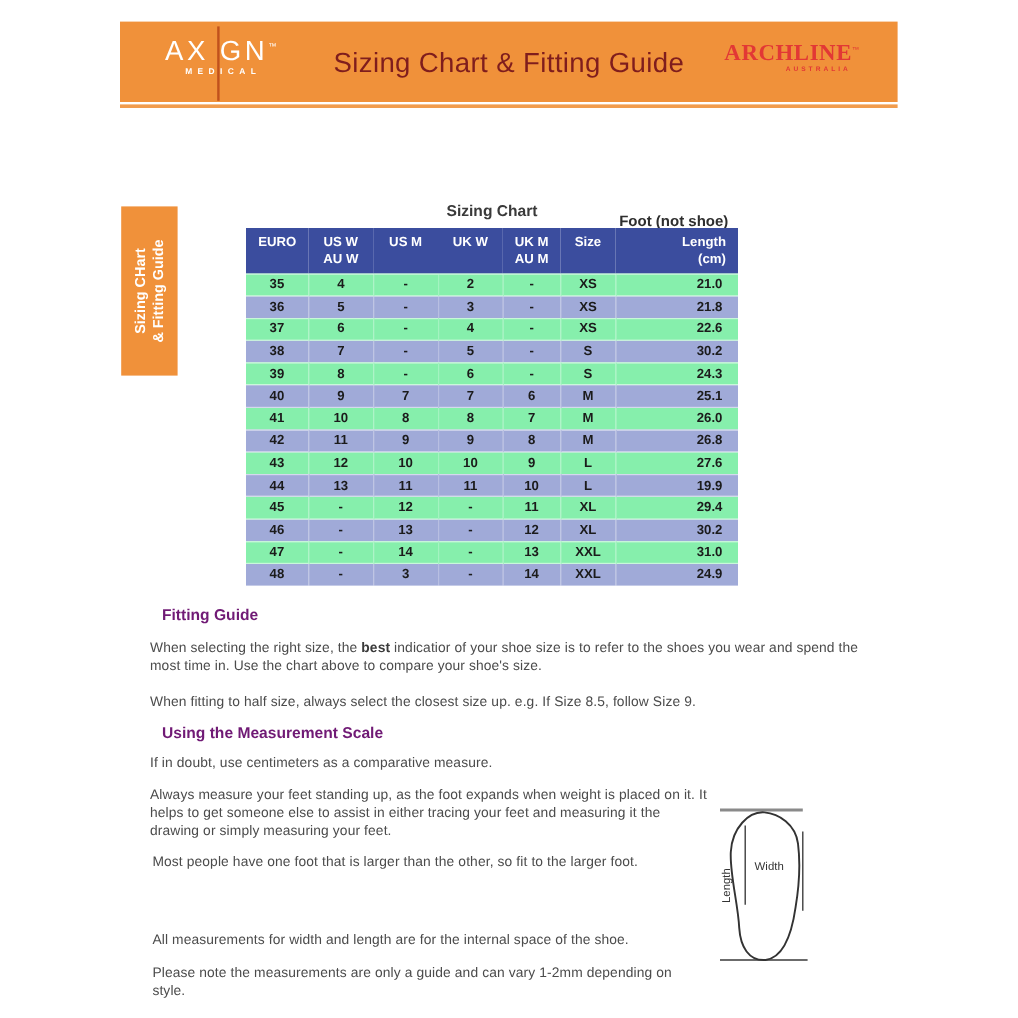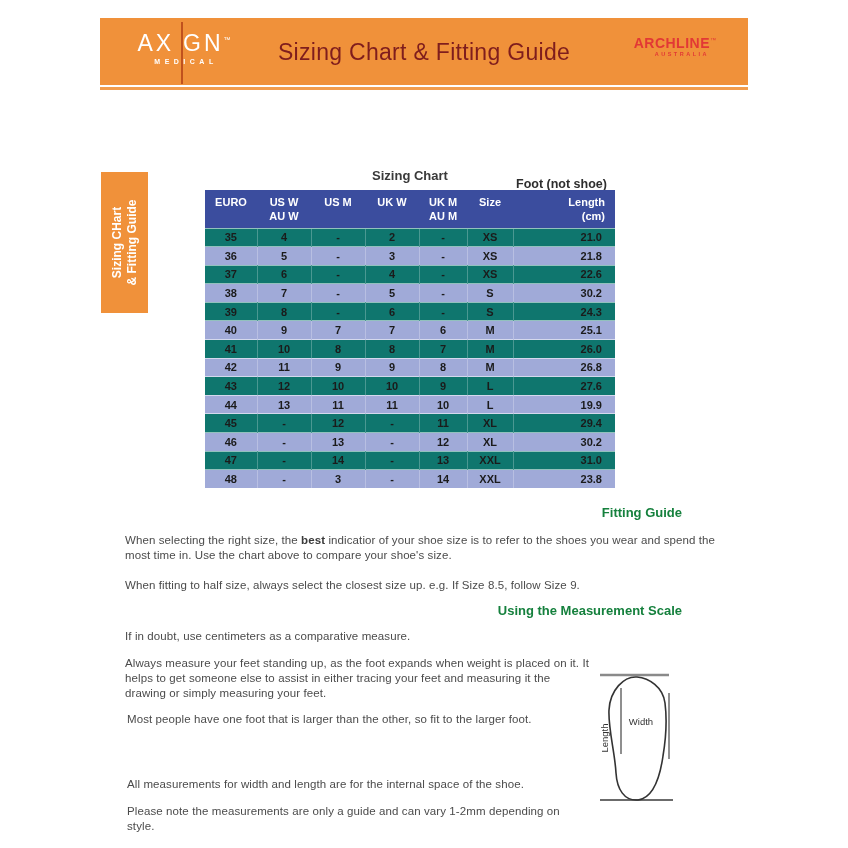--- a/index.html
+++ b/index.html
@@ -10,45 +10,45 @@
   .banner { position:absolute; left:100px; top:18px; width:648px; height:67px; background:#F0913A; }
   .banner-underline { position:absolute; left:100px; top:87px; width:648px; height:3px; background:#F0913A; opacity:.9; }
   .axign { position:absolute; left:30px; top:9px; width:108px; text-align:center; color:#fff; }
   .axign-word { font-size:23px; font-weight:400; letter-spacing:3px; color:#fff; line-height:26px; }
   .axign-gap { display:inline-block; width:9px; }
   .axign-bar { position:absolute; left:51px; top:-5px; width:2px; height:62px; background:#C0511D; }
   .axign-tm { font-size:7px; vertical-align:super; letter-spacing:0; }
   .axign-sub { font-size:7px; font-weight:700; letter-spacing:4.5px; margin-top:2px; padding-left:4px; color:#fff; }
   .banner-title { position:absolute; left:140px; right:140px; top:21px; text-align:center; font-size:23px; font-weight:400; color:#7f1d1d; letter-spacing:.3px; }
   .archline { position:absolute; right:32px; top:16px; text-align:right; color:#E23835; }
-  .archline-word { font-size:14px; font-weight:700; letter-spacing:.5px; }
+  .archline-word { font-size:19px; font-weight:700; letter-spacing:.5px;font-family:Liberation Serif, serif; }
   .archline-tm { font-size:6px; vertical-align:super; }
   .archline-sub { font-size:5.5px; font-weight:700; letter-spacing:2.5px; margin-top:-1px; padding-right:7px; }
 
   
   .side-tab { position:absolute; left:101px; top:172px; width:47px; height:141px; background:#F0913A; }
   .tab-inner { position:absolute; left:-47px; top:47px; width:141px; height:47px; transform:rotate(-90deg);
                display:flex; flex-direction:column; justify-content:center; text-align:center;
                color:#fff; font-weight:700; font-size:12px; line-height:15px; }
 
   
   .chart-title { position:absolute; left:205px; top:168px; width:410px; text-align:center; font-size:13px; font-weight:700; color:#3a3a3a; }
   .foot-note { position:absolute; left:516px; top:177px; font-size:12.5px; font-weight:700; color:#2e2e2e; }
   table.sizing { position:absolute; left:205px; top:190px; width:410px; border-collapse:collapse; table-layout:fixed; }
   table.sizing th { background:#3B4D9E; color:#fff; font-size:11px; font-weight:700; vertical-align:top; padding-top:5px; height:38px; line-height:14px; text-align:center; }
   table.sizing th.len { text-align:right; padding-right:10px; }
   table.sizing td { height:18.6px; font-size:11px; font-weight:700; color:#1b1b1b; text-align:center; vertical-align:middle; }
   table.sizing td.len { text-align:right; padding-right:13px; }
-  table.sizing tr.dark td { background:#0f766e; }
+  table.sizing tr.dark td { background:#86efac; }
   table.sizing tr.light td { background:#A0AAD8; }
   table.sizing tbody td { border-top:1px solid rgba(255,255,255,.55); }
   table.sizing tbody td + td { border-left:1px solid rgba(255,255,255,.25); }
 
   
-  .sec-heading { position:absolute; left:117px; width:565px; text-align:right; font-size:13px; font-weight:700; color:#15803d; }
+  .sec-heading { position:absolute; left:135px; width:565px; text-align:left; font-size:13px; font-weight:700; color:#701a75; }
   .para { position:absolute; left:125px; font-size:11.5px; line-height:15px; color:#4b4b4b; letter-spacing:.1px; }
   .para b { color:#3a3a3a; }
 
   
   .foot-diagram { position:absolute; left:593px; top:653px; width:125px; height:165px; }
   .foot-diagram text { font-family:"Liberation Sans", sans-serif; font-size:9.5px; fill:#333; }
 </style>
 </head>
 <body>
 
@@ -238,21 +238,21 @@
           <td>XXL</td>
           <td class="len">31.0</td>
         </tr>
         <tr class="light">
           <td>48</td>
           <td>-</td>
           <td>3</td>
           <td>-</td>
           <td>14</td>
           <td>XXL</td>
-          <td class="len">23.8</td>
+          <td class="len">24.9</td>
         </tr>
       </tbody>
   </table>
 
   <div class="sec-heading" style="top:505px;">Fitting Guide</div>
   <div class="para" style="top:533px; width:595px;"><span>When selecting the right size, the </span><b>best</b><span> indicatior of your shoe size is to refer to the shoes you wear and spend the most time in. Use the chart above to compare your shoe's size.</span></div>
   <div class="para" style="top:578px;">When fitting to half size, always select the closest size up. e.g. If Size 8.5, follow Size 9.</div>
 
   <div class="sec-heading" style="top:603px;">Using the Measurement Scale</div>
   <div class="para" style="top:629px;">If in doubt, use centimeters as a comparative measure.</div>

